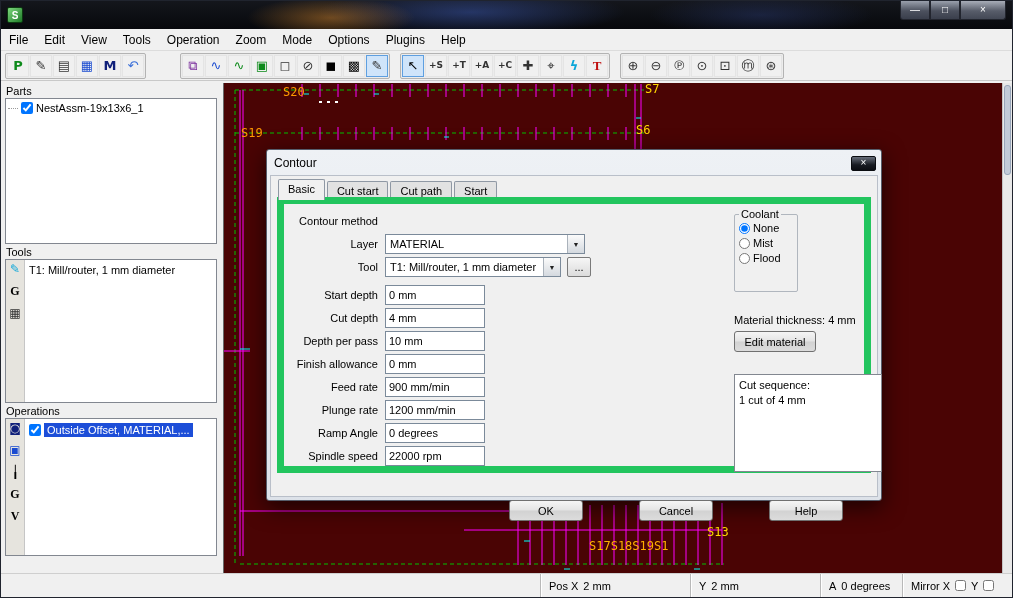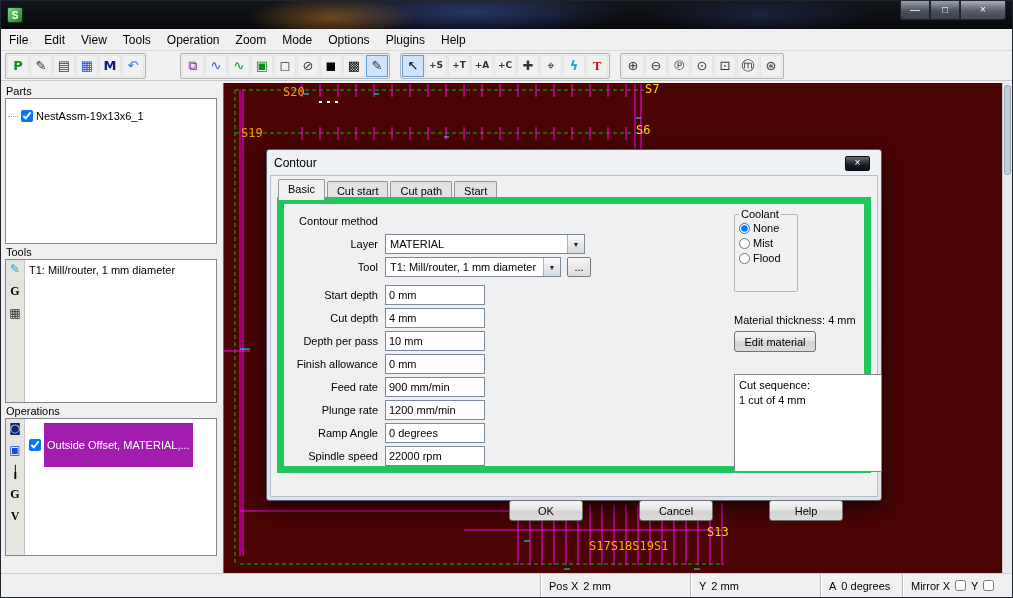--- a/index.html
+++ b/index.html
@@ -45,44 +45,44 @@
   .main { position:absolute; top:82px; left:0; right:0; height:492px; display:flex; }
   .sidebar { width:222px; background:#f0f0f0; padding:0 6px 0 4px; }
   .panel-title { font-size:11px; padding:2px 1px 1px; }
   .panel-box { background:#fff; border:1px solid #828790; position:relative; overflow:hidden; }
   .parts-box { height:146px; }
   .tools-box { height:144px; display:flex; }
   .ops-box { height:138px; display:flex; }
   .strip { width:19px; background:#e6e4de; border-right:1px solid #c6c6c6; display:flex; flex-direction:column; align-items:center; padding-top:3px; gap:10px; font-family:"DejaVu Sans",sans-serif; font-size:12px; }
   .strip span { line-height:1; cursor:default; }
   .list-area { flex:1; background:#fff; padding:2px 2px; }
-  .tree-item { display:flex; align-items:center; gap:3px; padding:3px 2px;margin-top:8px; }
+  .tree-item { display:flex; align-items:center; gap:3px; padding:3px 2px; }
   .tree-line { width:10px; border-bottom:1px dotted #9a9a9a; height:0; }
   .tree-item input, .op-item input { width:12px; height:12px; }
   .op-item { display:flex; align-items:center; gap:3px; padding:2px 2px; }
-  .op-sel { background:#a21caf; color:#fff; padding:16px 3px; white-space:nowrap; overflow:hidden; }
+  .op-sel { background:#1d4ed8; color:#fff; padding:1px 3px; white-space:nowrap; overflow:hidden; }
 
   .canvas { position:relative; flex:1; background:#4a0404; overflow:hidden; border-left:1px solid #6a6a6a; }
   .canvas svg { position:absolute; inset:0; }
   .cad-label { position:absolute; font-family:"DejaVu Sans Mono",monospace; font-size:12px; line-height:1; }
 
   .vscroll { width:10px; background:#e9e9e9; border-left:1px solid #c4c4c4; position:relative; }
   .vthumb { position:absolute; top:2px; left:1px; width:7px; height:90px; background:#c2cbd8; border:1px solid #98a6ba; border-radius:3px; }
 
   
   .statusbar { position:absolute; bottom:0; left:0; width:100%; height:24px; background:#f0f0f0; border-top:1px solid #cfcfcf; display:flex; align-items:center; font-size:11px; }
   .sb-fill { flex:1; }
   .sb-sec { height:100%; display:flex; align-items:center; gap:5px; padding:0 8px; border-left:1px solid #b8b8b8; box-shadow:inset 1px 0 0 #fff; }
   .sb-sec input { width:11px; height:11px; }
 
   
   .dialog { position:absolute; left:265px; top:148px; width:616px; height:352px;
     background:linear-gradient(#eef1f5,#dde2e9); border:1px solid #565d6b; border-radius:3px;
     box-shadow:0 6px 22px rgba(0,0,0,.65); z-index:50; }
-  .dlg-title { position:absolute; left:3px; right:7px; top:2px; height:22px; display:flex; align-items:center; padding:0 4px; font-size:12px; }
+  .dlg-title { position:absolute; left:3px; right:1px; top:2px; height:22px; display:flex; align-items:center; padding:0 4px; font-size:12px; }
   .dlg-close { margin-left:auto; width:25px; height:15px; display:flex; align-items:center; justify-content:center;
     background:linear-gradient(#676d79,#181b22 60%,#0c0e13); border:1px solid #0a0c10; border-radius:2px; color:#fff; font-size:10px; line-height:1; }
   .dlg-body { position:absolute; left:3px; right:3px; top:25px; bottom:3px; background:#f0f0f0; border:1px solid #b9bfc9; }
   .tabs { position:absolute; left:7px; top:3px; display:flex; }
   .tab { font-size:11px; padding:3px 9px 2px; background:#e2e2e2; border:1px solid #8f98a4; border-bottom:none;
     border-radius:2px 2px 0 0; margin-right:2px; position:relative; top:2px; cursor:default; }
   .tab.active { background:#f0f0f0; top:0; padding-bottom:5px; z-index:2; }
   .tabpage { position:absolute; left:6px; right:6px; top:21px; height:276px; border:7px solid #22c55e; background:#f0f0f0; }
   .form { position:absolute; left:6px; top:6px; }
   .frow { display:flex; align-items:center; height:22px; margin-bottom:1px; }

